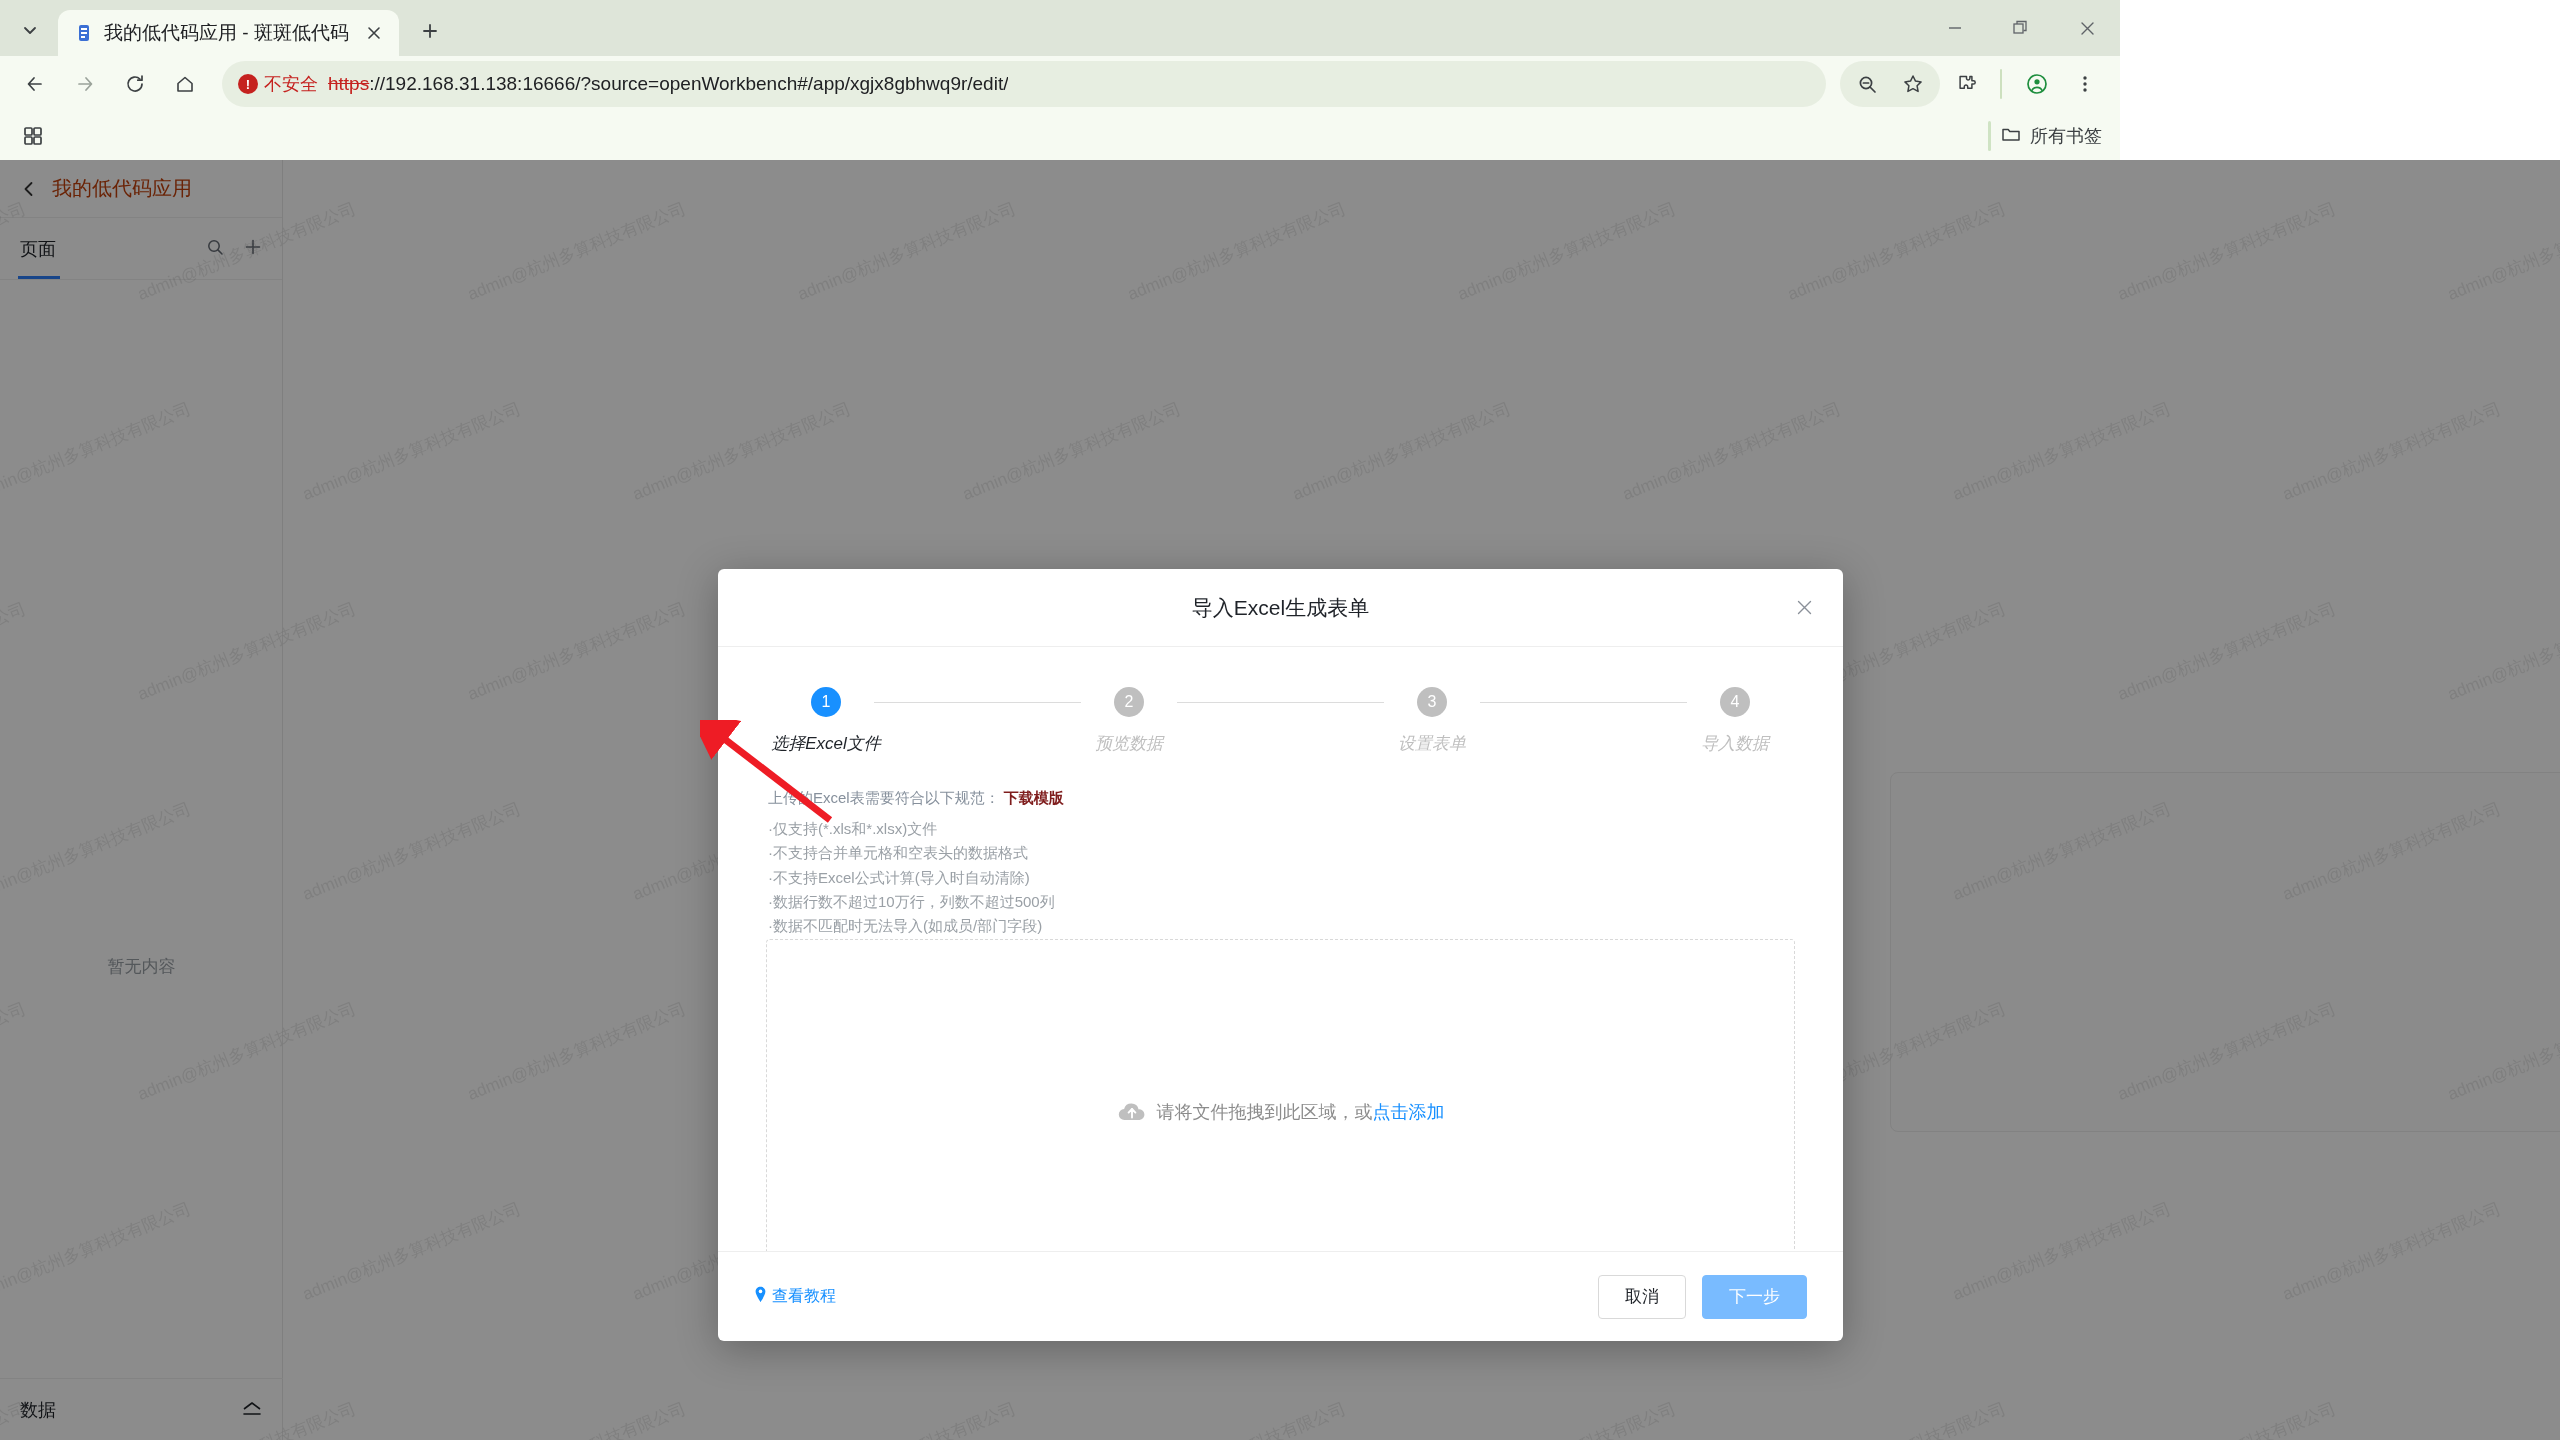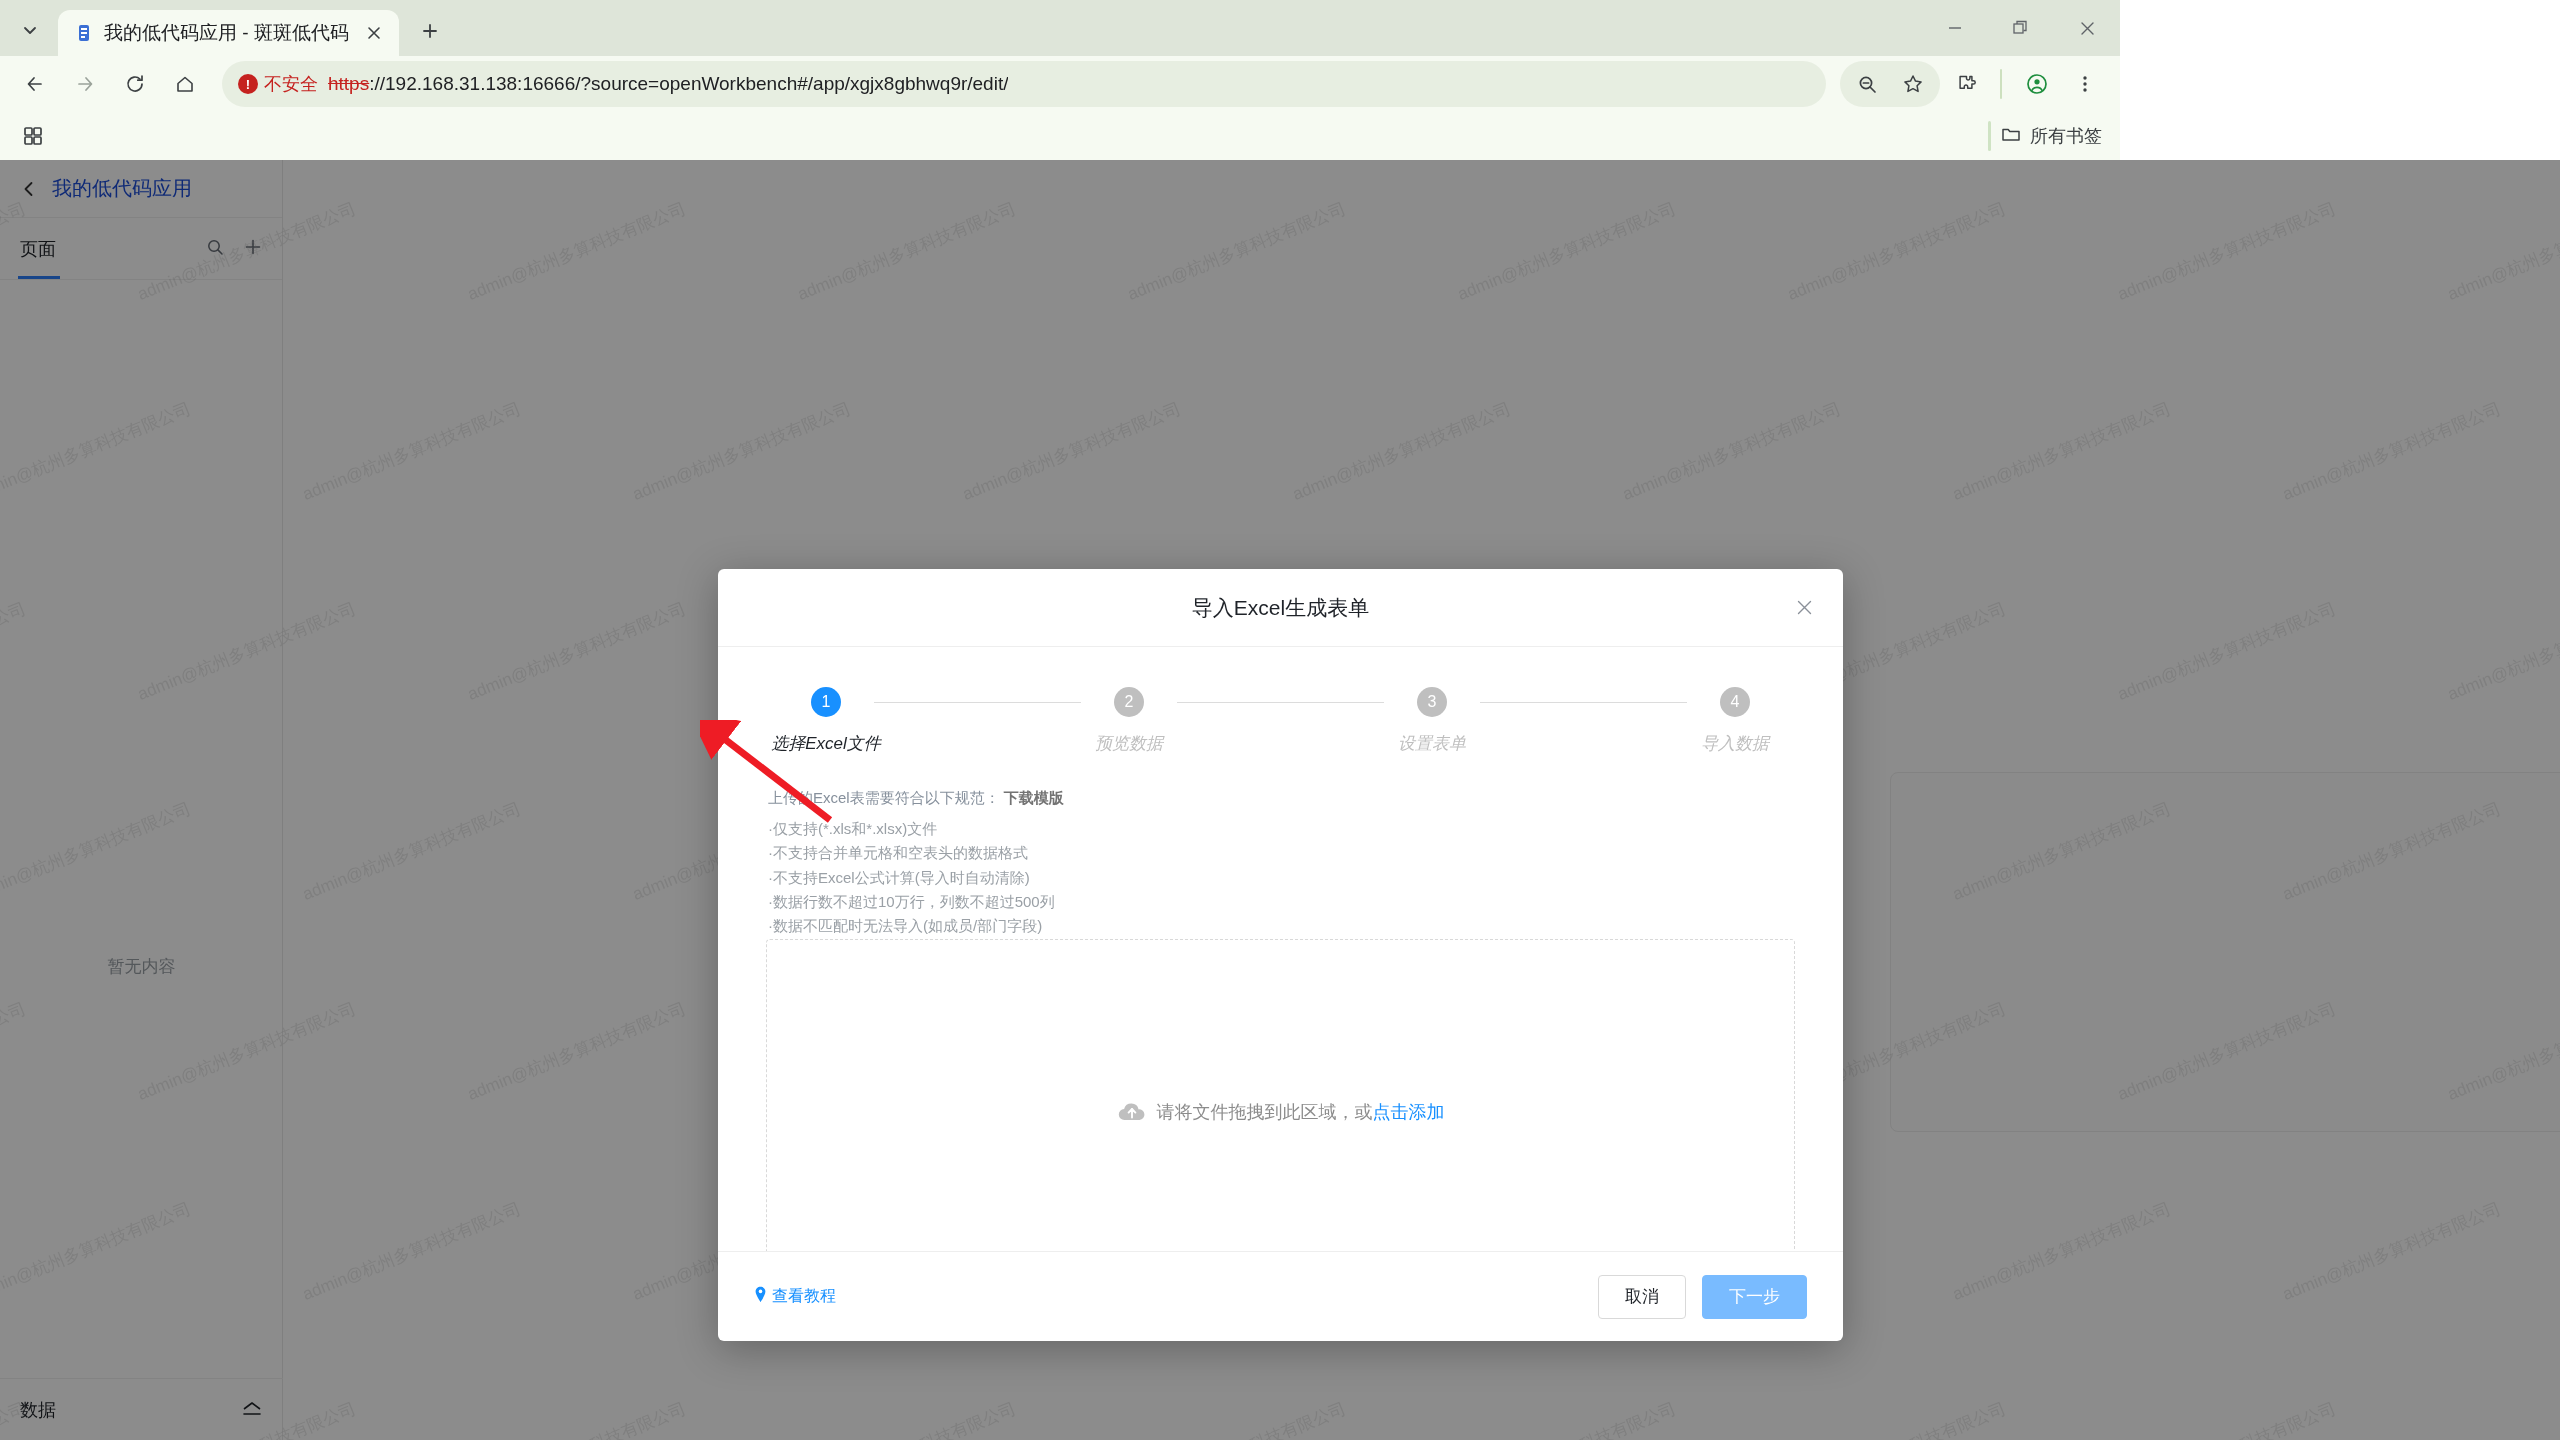--- a/index.html
+++ b/index.html
@@ -179,21 +179,21 @@
     z-index: 3;
   }
   .sb-head {
     height: 58px;
     display: flex; align-items: center;
     padding: 0 20px;
     gap: 14px;
     border-bottom: 1px solid #eeeeee;
   }
   .sb-back { color: #333; display: flex; align-items: center; }
-  .sb-title { font-size: 20px; color: #1d4ed8; }
+  .sb-title { font-size: 20px; color: #c2410c; }
   .sb-tabs {
     height: 62px;
     display: flex; align-items: center;
     padding: 0 20px;
     border-bottom: 1px solid #eeeeee;
     position: relative;
   }
   .sb-tab-label { font-size: 18px; color: #1f2329; }
   .sb-tab-underline {
     position: absolute; left: 18px; bottom: 0;
@@ -329,21 +329,21 @@
     background: #dcdcdc;
     margin-top: 15px;
   }
 
   
   .notes { margin-left: 2px; }
   .note-lead {
     font-size: 15px; color: #86909c;
     margin-bottom: 9px;
   }
-  .note-lead a { color: #737373; text-decoration: none; font-weight: 600; }
+  .note-lead a { color: #7f1d1d; text-decoration: none; font-weight: 600; }
   .note-li {
     font-size: 15px; color: #9aa0a6;
     line-height: 1.62;
   }
   .note-li a { color: #1890ff; text-decoration: none; font-weight: 600; }
 
   
   .dropzone {
     position: absolute;
     left: 48px; right: 48px;

